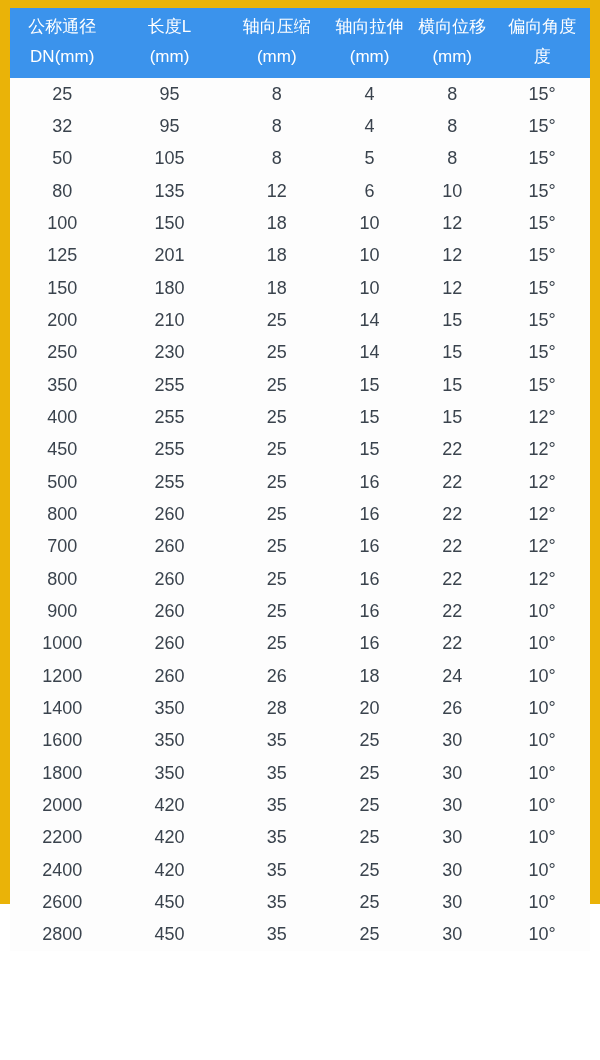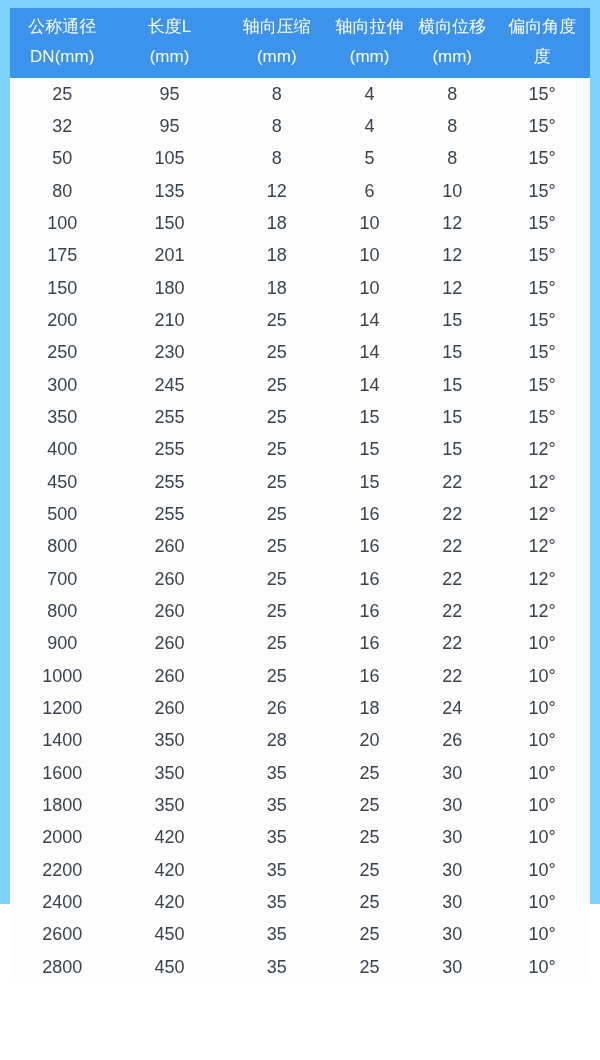--- a/index.html
+++ b/index.html
@@ -5,21 +5,21 @@
   * { margin: 0; padding: 0; box-sizing: border-box; }
   html, body { width: 600px; background: #ffffff; }
   body {
     width: 600px; height: 1060px;
     font-family: "Liberation Sans", "DejaVu Sans", sans-serif;
     overflow: hidden;
   }
   .page {
     width: 600px; height: 904px;
     padding: 8px 10px 0 10px;
-    background: #7dd3fc;
+    background: #eab308;
   }
   table.spec {
     width: 100%;
     border-collapse: collapse;
     table-layout: fixed;
   }
   thead th {
     background: var(--header-bg, #3B93EC);
     color: var(--header-text, #ffffff);
     font-weight: normal;
@@ -116,21 +116,21 @@
         </tr>
         <tr>
           <td>100</td>
           <td>150</td>
           <td>18</td>
           <td>10</td>
           <td>12</td>
           <td>15°</td>
         </tr>
         <tr>
-          <td>175</td>
+          <td>125</td>
           <td>201</td>
           <td>18</td>
           <td>10</td>
           <td>12</td>
           <td>15°</td>
         </tr>
         <tr>
           <td>150</td>
           <td>180</td>
           <td>18</td>
@@ -148,28 +148,20 @@
         </tr>
         <tr>
           <td>250</td>
           <td>230</td>
           <td>25</td>
           <td>14</td>
           <td>15</td>
           <td>15°</td>
         </tr>
         <tr>
-          <td>300</td>
-          <td>245</td>
-          <td>25</td>
-          <td>14</td>
-          <td>15</td>
-          <td>15°</td>
-        </tr>
-        <tr>
           <td>350</td>
           <td>255</td>
           <td>25</td>
           <td>15</td>
           <td>15</td>
           <td>15°</td>
         </tr>
         <tr>
           <td>400</td>
           <td>255</td>

